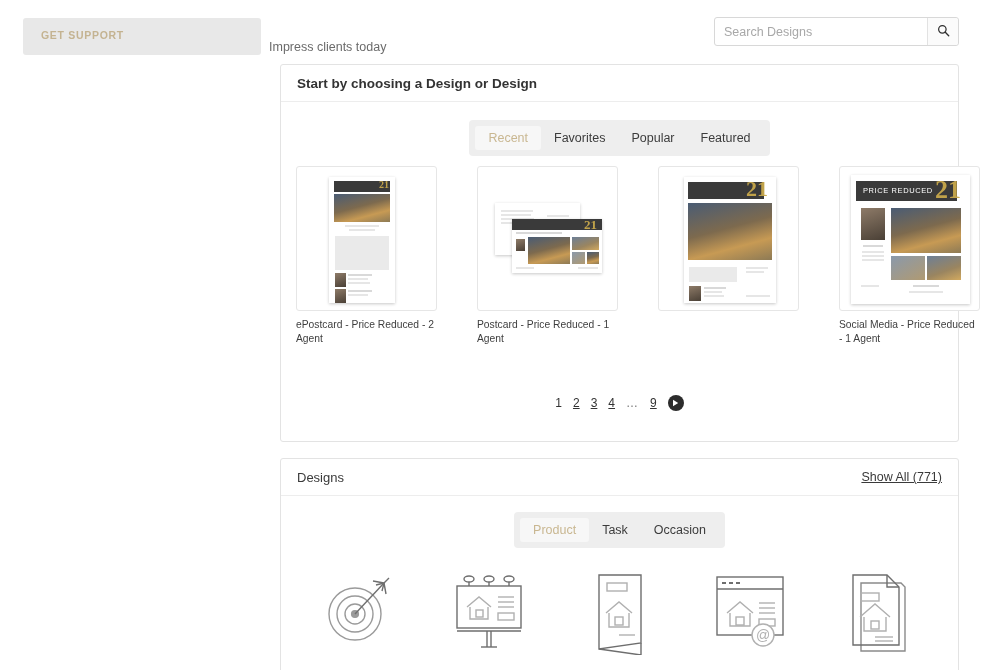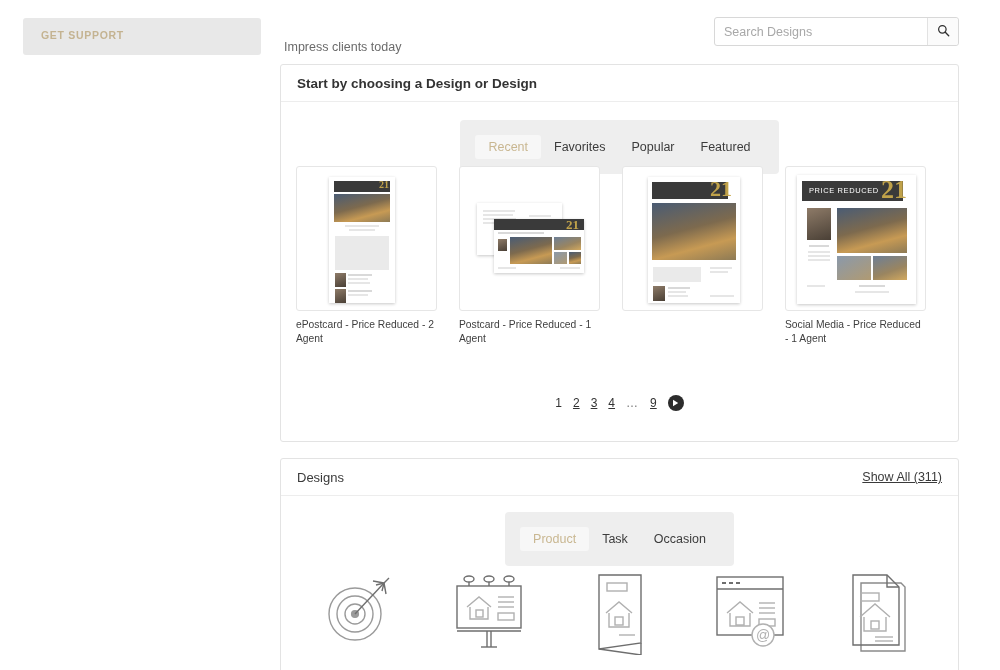--- a/index.html
+++ b/index.html
@@ -23,21 +23,21 @@
     font-size: 10.5px; letter-spacing: .7px; font-weight: 700;
     color: #c4b391; text-transform: uppercase;
   }
 
   
   .page-title {
     position: absolute; left: 280px; top: 16px;
     font-size: 19.5px; font-weight: 700; color: #2b2b2b; letter-spacing: -.2px;
   }
   .page-subtitle {
-    position: absolute; left: 284px; top: 40px;
+    position: absolute; left: 269px; top: 40px;
     font-size: 12.5px; color: #6b6b6b;
   }
   .search-wrap {
     position: absolute; left: 714px; top: 17px; width: 245px; height: 29px;
     border: 1px solid #d8d8d8; border-radius: 3px; background: #fff; display: flex;
   }
   .search-input {
     flex: 1; border: 0; outline: none; background: transparent;
     padding: 0 9px; font-size: 12.5px; color: #404040;
     font-family: "Liberation Sans", sans-serif;
@@ -62,34 +62,34 @@
     padding: 0 16px;
   }
   .panel-title { font-size: 13.5px; font-weight: 700; color: #333; }
   .panel-title.plain { font-weight: 400; font-size: 13px; color: #3a3a3a; }
   .show-all {
     font-size: 12.5px; color: #3a3a3a; text-decoration: underline; cursor: pointer;
   }
 
   
   .tabs {
-    display: inline-flex; background: #eeeeee; border-radius: 4px; padding: 15px;
+    display: inline-flex; background: #eeeeee; border-radius: 4px; padding: 6px;
   }
   .tab {
     padding: 5px 13px; font-size: 12.5px; color: #3c3c3c;
     background: transparent; border: 0; cursor: pointer; border-radius: 3px;
     font-family: "Liberation Sans", sans-serif; white-space: nowrap;
   }
   .tab.active { background: #f7f7f7; color: #c9b791; }
   .tabs-row { display: flex; justify-content: center; }
   #tabs-recent-row { position: absolute; left: 0; right: 0; top: 55px; }
   #tabs-product-row { position: absolute; left: 0; right: 0; top: 53px; }
 
   
-  .cards { position: absolute; left: 15px; top: 101px; width: 649px; display: flex; gap: 22px; }
+  .cards { position: absolute; left: 15px; top: 101px; width: 649px; display: flex; gap: 40px; }
   .card { width: 141px; }
   .card-thumb {
     width: 141px; height: 145px; border: 1px solid #e6e6e6; border-radius: 3px;
     background: #fff; cursor: pointer; position: relative; overflow: hidden;
   }
   .card-label {
     margin-top: 7px; font-size: 10.3px; color: #3e3e3e;
     line-height: 1.35;
   }
 
@@ -270,21 +270,21 @@
         <svg width="7" height="8" viewBox="0 0 7 8">
             <polygon points="1,0.8 6.2,4 1,7.2" fill="#fff"></polygon>
           </svg>
       </span>
     </div>
   </div>
 
   <div class="panel" id="panel-designs">
     <div class="panel-head">
       <span class="panel-title plain">Designs</span>
-      <span class="show-all">Show All (311)</span>
+      <span class="show-all">Show All (771)</span>
     </div>
 
     <div class="tabs-row" id="tabs-product-row">
       <div class="tabs">
         <button class="tab active">Product</button>
         <button class="tab">Task</button>
         <button class="tab">Occasion</button>
       </div>
     </div>
 

